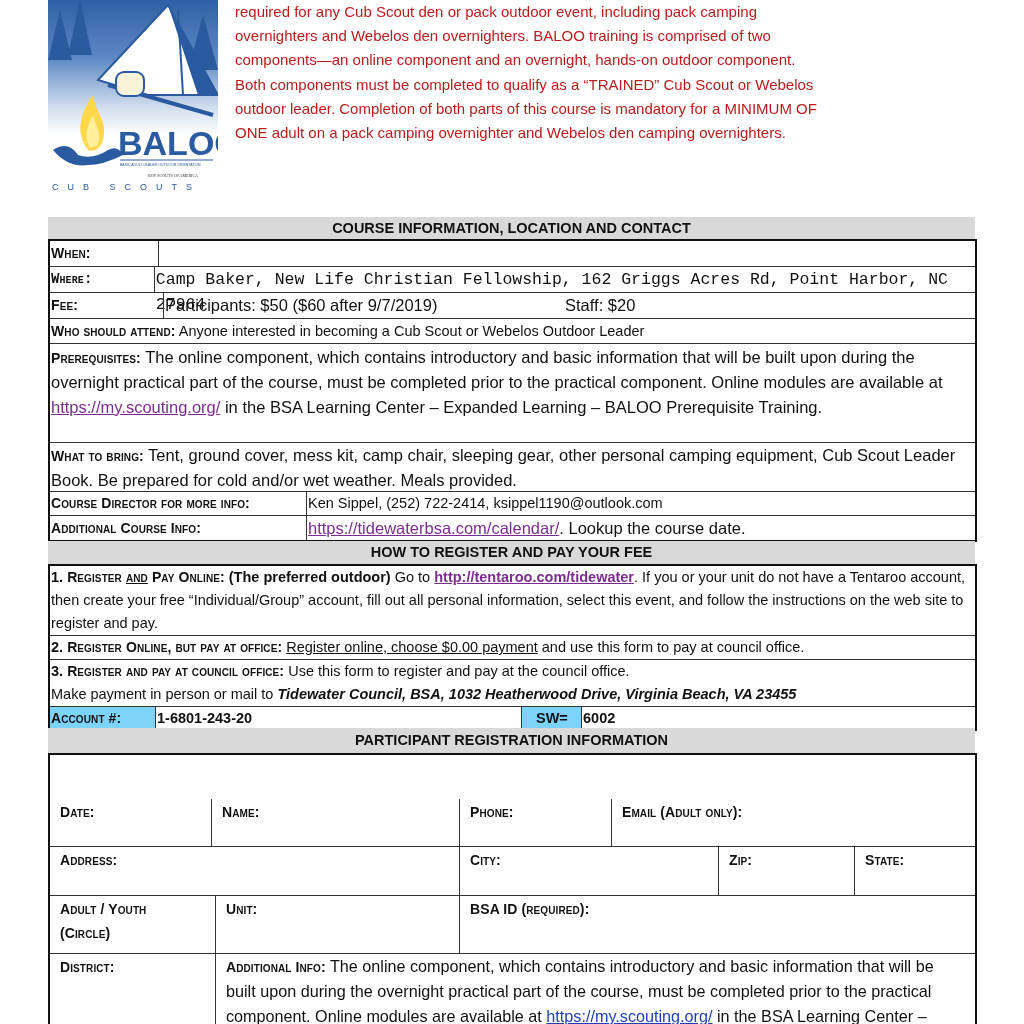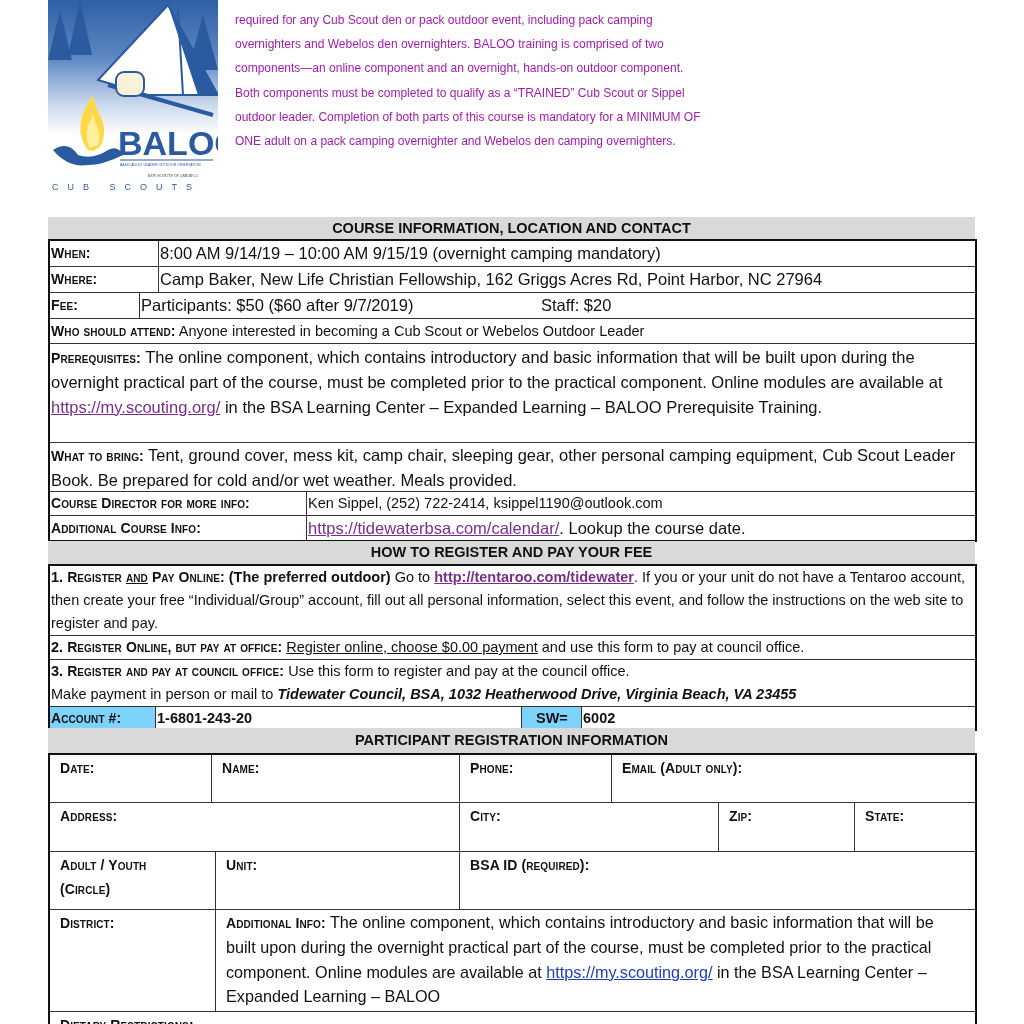--- a/index.html
+++ b/index.html
@@ -1,21 +1,21 @@
 <!DOCTYPE html>
 <html><head>
 <meta charset="utf-8">
 <style>
   html, body { margin:0; padding:0; background:#ffffff; }
   body { width:1024px; height:1024px; overflow:hidden; position:relative;
          font-family:"Liberation Sans", sans-serif; color:#111; }
   .logo { position:absolute; left:48px; top:0; width:170px; height:193px;
           background:linear-gradient(180deg,#2f5fa5 0%,#5d88c4 30%,#cfdcee 55%,#ffffff 70%); overflow:hidden; }
   .logo svg { position:absolute; left:0; top:0; }
-  .intro { position:absolute; left:235px; top:8px; width:760px; font-size:12px; line-height:24.2px; color:#a21caf; }
+  .intro { position:absolute; left:235px; top:0px; width:760px; font-size:15px; line-height:24.2px; color:#b91c1c; }
   .intro p { margin:0; }
   .section-bar { position:absolute; left:48px; width:927px; background:#d9d9d9; text-align:center;
                  font-weight:bold; font-size:14.5px; color:#111; }
   .box { position:absolute; left:48px; width:925px; border:2px solid #111; background:#fff; }
   .row { border-bottom:1px solid #333; display:flex; align-items:stretch; }
   .row:last-child { border-bottom:none; }
   .lbl { font-weight:bold; font-size:12px; font-variant:small-caps; letter-spacing:0.1px; }
   .lbl-cap { font-size:14px; }
   .cell { padding:0 1px; box-sizing:border-box; }
   .vline { border-right:1px solid #333; }
@@ -57,38 +57,37 @@
     <text x="72" y="166" font-family="Liberation Sans, sans-serif" font-size="3.5" fill="#2a5aa0">BASIC ADULT LEADER OUTDOOR ORIENTATION</text>
     <text x="100" y="177" font-family="Liberation Serif, serif" font-size="4" fill="#333">BOY SCOUTS OF AMERICA</text>
     <text x="4" y="190" font-family="Liberation Sans, sans-serif" font-size="9" letter-spacing="9" fill="#2a5aa0">CUB SCOUTS</text>
   </svg>
 </div>
 
 <div class="intro">
   <p>required for any Cub Scout den or pack outdoor event, including pack camping</p>
   <p>overnighters and Webelos den overnighters. BALOO training is comprised of two</p>
   <p>components—an online component and an overnight, hands-on outdoor component.</p>
-  <p>Both components must be completed to qualify as a “TRAINED” Cub Scout or Sippel</p>
+  <p>Both components must be completed to qualify as a “TRAINED” Cub Scout or Webelos</p>
   <p>outdoor leader. Completion of both parts of this course is mandatory for a MINIMUM OF</p>
   <p>ONE adult on a pack camping overnighter and Webelos den camping overnighters.</p>
 </div>
 
 <div class="section-bar" style="top:217px;height:22px;line-height:23px;">COURSE INFORMATION, LOCATION AND CONTACT</div>
 
 <div class="box" style="top:239px;">
   <div class="row" style="height:25px;">
     <div class="cell vline lbl lbl-cap" style="width:109px;line-height:25px;">When:</div>
-    <div class="cell val" style="line-height:25px;">8:00 AM 9/14/19 – 10:00 AM 9/15/19 (overnight camping mandatory)</div>
   </div>
-  <div class="row" style="height:25px;">
+  <div class="row" style="height:25px;font-family:Liberation Mono, monospace;">
     <div class="cell vline lbl lbl-cap" style="width:109px;line-height:25px;">Where:</div>
     <div class="cell val" style="line-height:25px;">Camp Baker, New Life Christian Fellowship, 162 Griggs Acres Rd, Point Harbor, NC 27964</div>
   </div>
   <div class="row" style="height:25px;">
-    <div class="cell vline lbl lbl-cap" style="width:90px;line-height:25px;">Fee:</div>
+    <div class="cell vline lbl lbl-cap" style="width:114px;line-height:25px;">Fee:</div>
     <div class="cell val" style="line-height:25px;width:400px;">Participants: $50 ($60 after 9/7/2019)</div>
     <div class="cell val" style="line-height:25px;">Staff: $20</div>
   </div>
   <div class="row" style="height:24px;line-height:24px;">
     <div class="cell" style="font-size:14.5px;">
       <span class="lbl lbl-cap">Who should attend:</span>
       <span>Anyone interested in becoming a Cub Scout or Webelos Outdoor Leader</span>
     </div>
   </div>
   <div class="row" style="height:98px;">
@@ -151,21 +150,21 @@
     <div class="cell vline lbl lbl-cap gray" style="width:106px;">Account #:</div>
     <div class="cell vline small" style="width:366px;font-weight:bold;">1-6801-243-20</div>
     <div class="cell vline small gray" style="width:60px;font-weight:bold;padding-left:14px;">SW=</div>
     <div class="cell small" style="font-weight:bold;">6002</div>
   </div>
 </div>
 
 <div class="section-bar" style="top:728px;height:25px;line-height:25px;">PARTICIPANT REGISTRATION INFORMATION</div>
 
 <div class="box" style="top:753px;height:280px;border-bottom:none;">
-  <div class="grid-row" style="height:47px;">
+  <div class="grid-row" style="height:47px;margin-top:44px;">
     <div style="width:162px;"><span class="lbl lbl-cap">Date:</span></div>
     <div style="width:248px;"><span class="lbl lbl-cap">Name:</span></div>
     <div style="width:152px;"><span class="lbl lbl-cap">Phone:</span></div>
     <div style="flex:1;"><span class="lbl lbl-cap">Email (Adult only):</span></div>
   </div>
   <div class="grid-row" style="height:48px;">
     <div style="width:410px;"><span class="lbl lbl-cap">Address:</span></div>
     <div style="width:259px;"><span class="lbl lbl-cap">City:</span></div>
     <div style="flex:1;"><span class="lbl lbl-cap">Zip:</span></div>
     <div style="width:120px;"><span class="lbl lbl-cap">State:</span></div>

